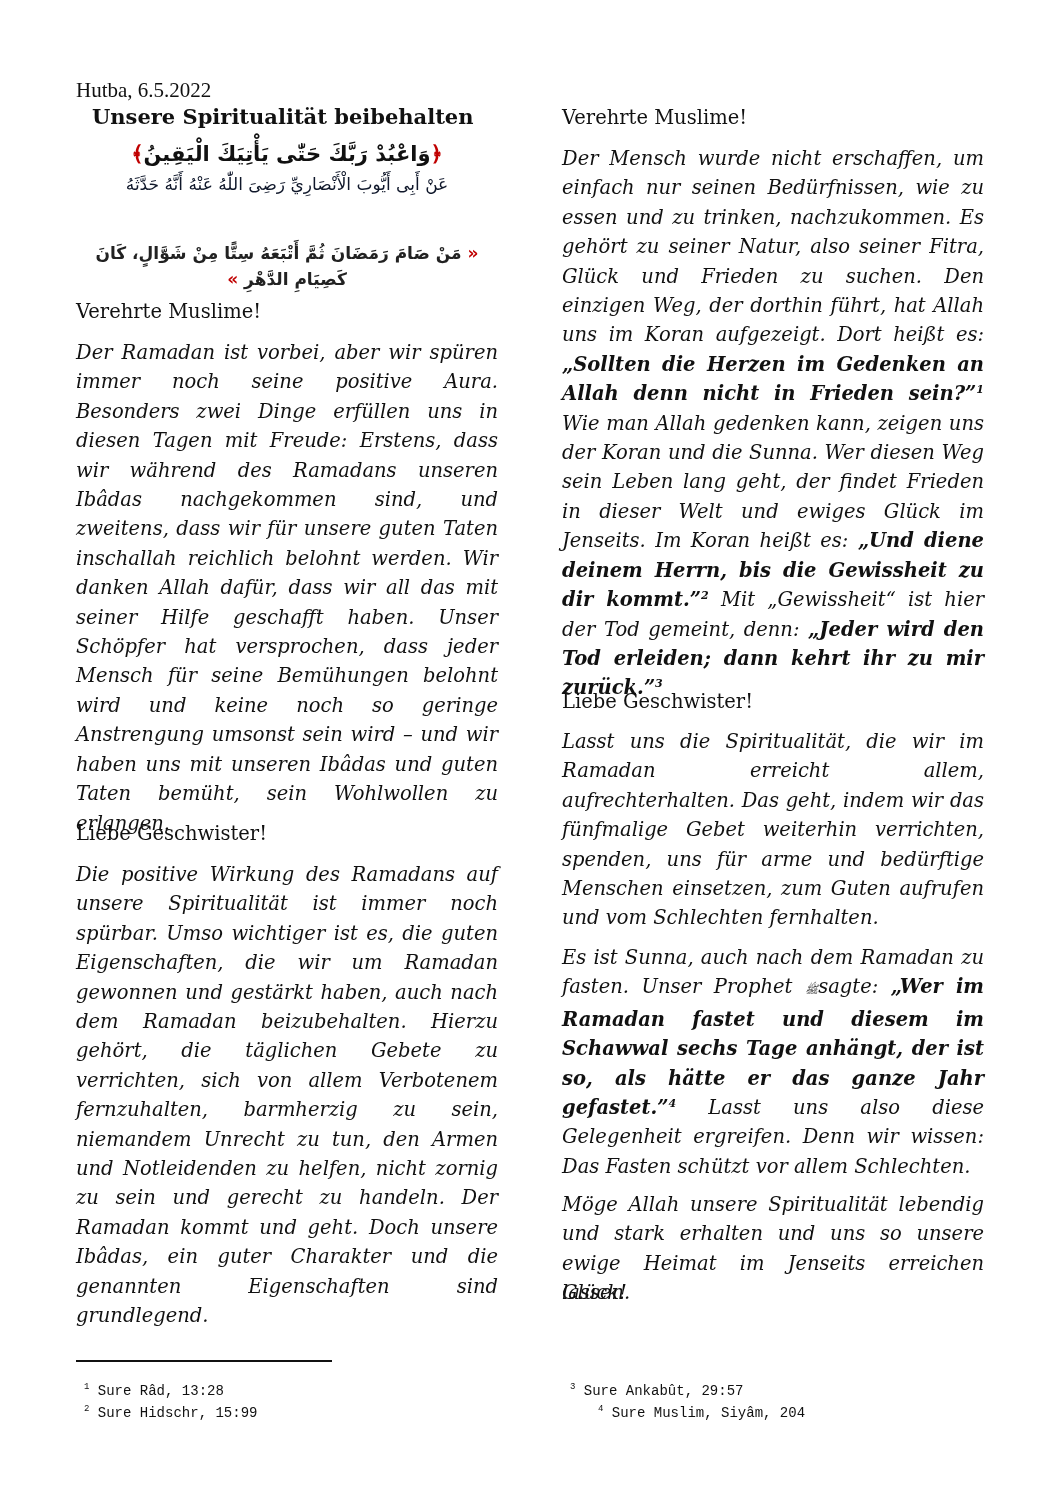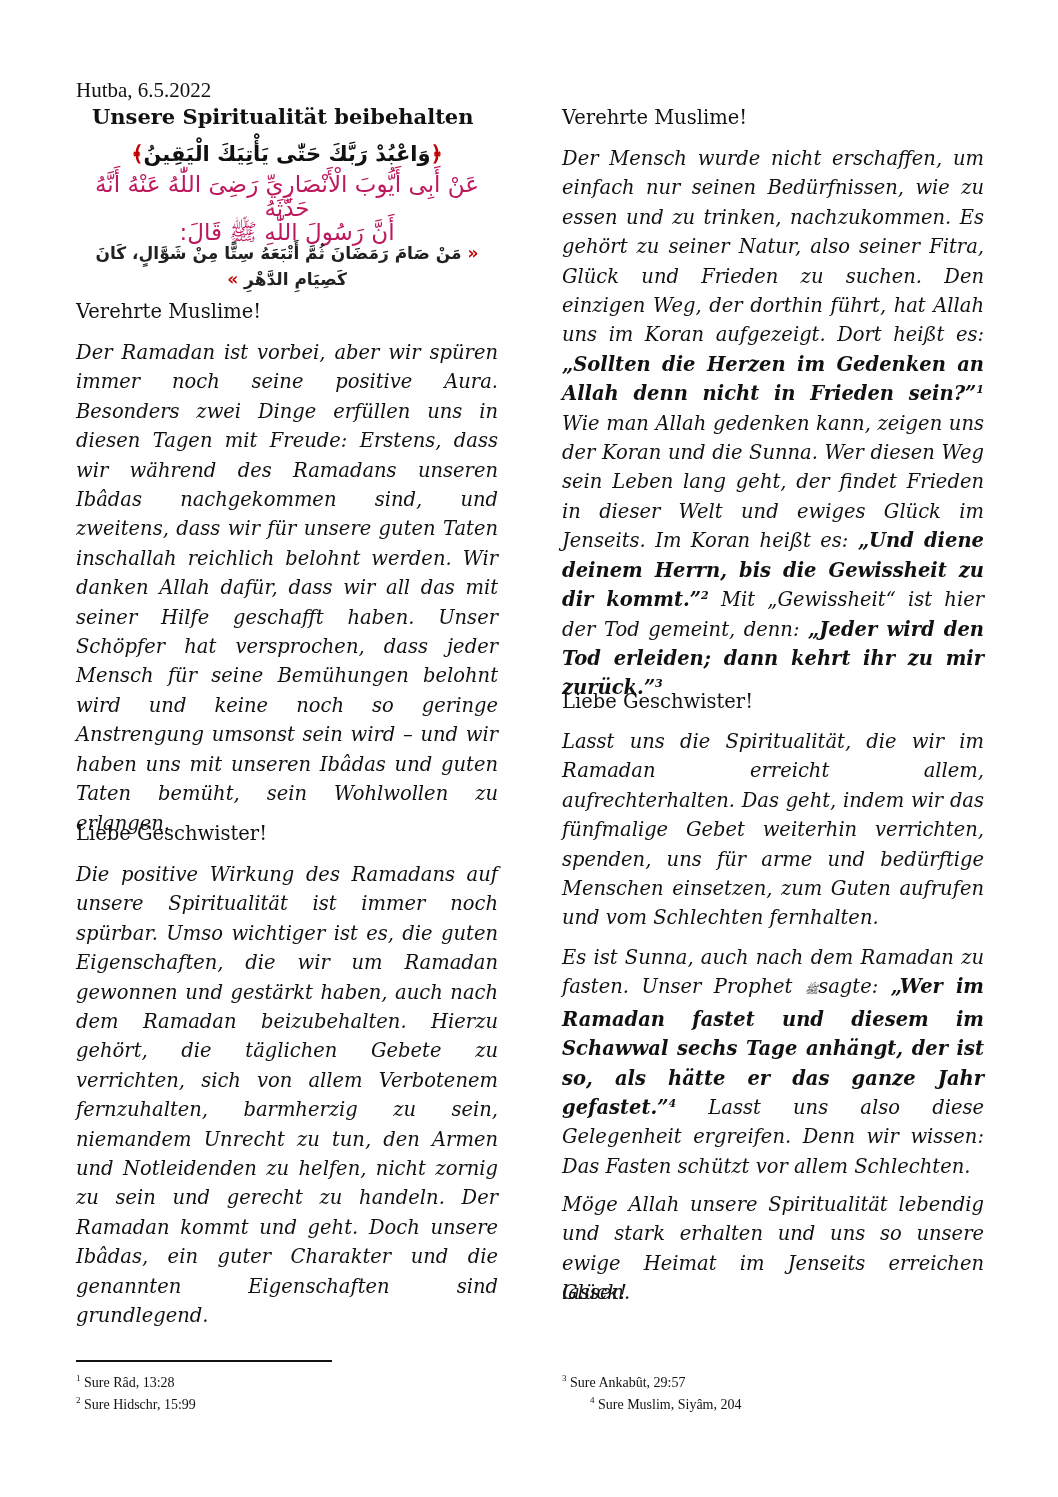--- a/index.html
+++ b/index.html
@@ -7,45 +7,44 @@
          font-family: "DejaVu Serif", "Liberation Serif", serif; color: #111; }
   .col { position: absolute; top: 0; width: 422px; }
   .col-left { left: 76px; }
   .col-right { left: 562px; }
   .p { font-size: 19.5px; line-height: 29.4px; text-align: justify; margin: 0; font-style: italic; }
   .h { font-weight: normal; font-size: 19.5px; line-height: 28px; margin: 0; }
   .date { font-family: "Liberation Serif", serif; font-size: 21px; position: absolute; top: 78px; left: 0; margin:0; }
   .title { position: absolute; top: 88px; left: 0; font-weight: bold; font-size: 21px; margin: 16px; }
   .ar { direction: rtl; text-align: center; font-family: "DejaVu Sans", sans-serif; margin: 0; }
   .ar-verse { position: absolute; top: 140px; left: 0; width: 422px; font-weight: bold; font-size: 21px; line-height: 28px; }
-  .ar-hadith { position: absolute; top: 172px; left: 0; width: 422px; font-size: 23px; line-height: 24px; color: #be185d; }
+  .ar-hadith { position: absolute; top: 172px; left: 0; width: 422px; font-size: 17px; line-height: 24px; color: #0f172a; }
   .ar-hadith-q { position: absolute; top: 240px; left: 0; width: 422px; font-size: 17px; line-height: 26px; font-weight: bold; color: #222; text-align: center; }
   .red { color: #c00000; }
   .abs { position: absolute; left: 0; width: 422px; }
   sup { font-size: 11px; line-height: 0; font-weight: bold; }
   .fn-rule { position: absolute; top: 1360px; left: 76px; width: 256px; height: 1.5px; background: #111; }
-  .fn { position: absolute; font-family: Liberation Serif, serif; font-size: 14px; line-height: 22px; margin: 0; }
+  .fn { position: absolute; font-family: Liberation Mono, monospace; font-size: 14px; line-height: 22px; margin: 8px; }
   .fn sup { font-size: 9px; font-weight: normal; }
   b { font-weight: bold; }
   .salawat { font-family: "DejaVu Sans", sans-serif; font-size: 11px; }
 </style>
 </head>
 <body>
 
 <div class="col col-left">
   <p class="date">Hutba, 6.5.2022</p>
   <h1 class="title">Unsere Spiritualität beibehalten</h1>
 
   <p class="ar ar-verse">
     <span class="red">﴿</span><span>وَاعْبُدْ رَبَّكَ حَتّٰى يَأْتِيَكَ الْيَقِينُ</span><span class="red">﴾</span>
   </p>
 
   <div class="ar ar-hadith">
     <div>عَنْ أَبِى أَيُّوبَ الْأَنْصَارِيِّ رَضِىَ اللّٰهُ عَنْهُ أَنَّهُ حَدَّثَهُ</div>
-    <div>أَنَّ رَسُولَ اللّٰهِ ﷺ قَالَ:</div>
   </div>
 
   <p class="ar ar-hadith-q">
     <span class="red">«</span>
     <span>مَنْ صَامَ رَمَضَانَ ثُمَّ أَتْبَعَهُ سِتًّا مِنْ شَوَّالٍ، كَانَ كَصِيَامِ الدَّهْرِ</span>
     <span class="red">»</span>
   </p>
 
   <p class="h abs" style="top:298px;">Verehrte Muslime!</p>
   <p class="p abs" style="top:338px;">Der Ramadan ist vorbei, aber wir spüren immer noch seine positive Aura. Besonders zwei Dinge erfüllen uns in diesen Tagen mit Freude: Erstens, dass wir während des Ramadans unseren Ibâdas nachgekommen sind, und zweitens, dass wir für unsere guten Taten inschallah reichlich belohnt werden. Wir danken Allah dafür, dass wir all das mit seiner Hilfe geschafft haben. Unser Schöpfer hat versprochen, dass jeder Mensch für seine Bemühungen belohnt wird und keine noch so geringe Anstrengung umsonst sein wird – und wir haben uns mit unseren Ibâdas und guten Taten bemüht, sein Wohlwollen zu erlangen.</p>

